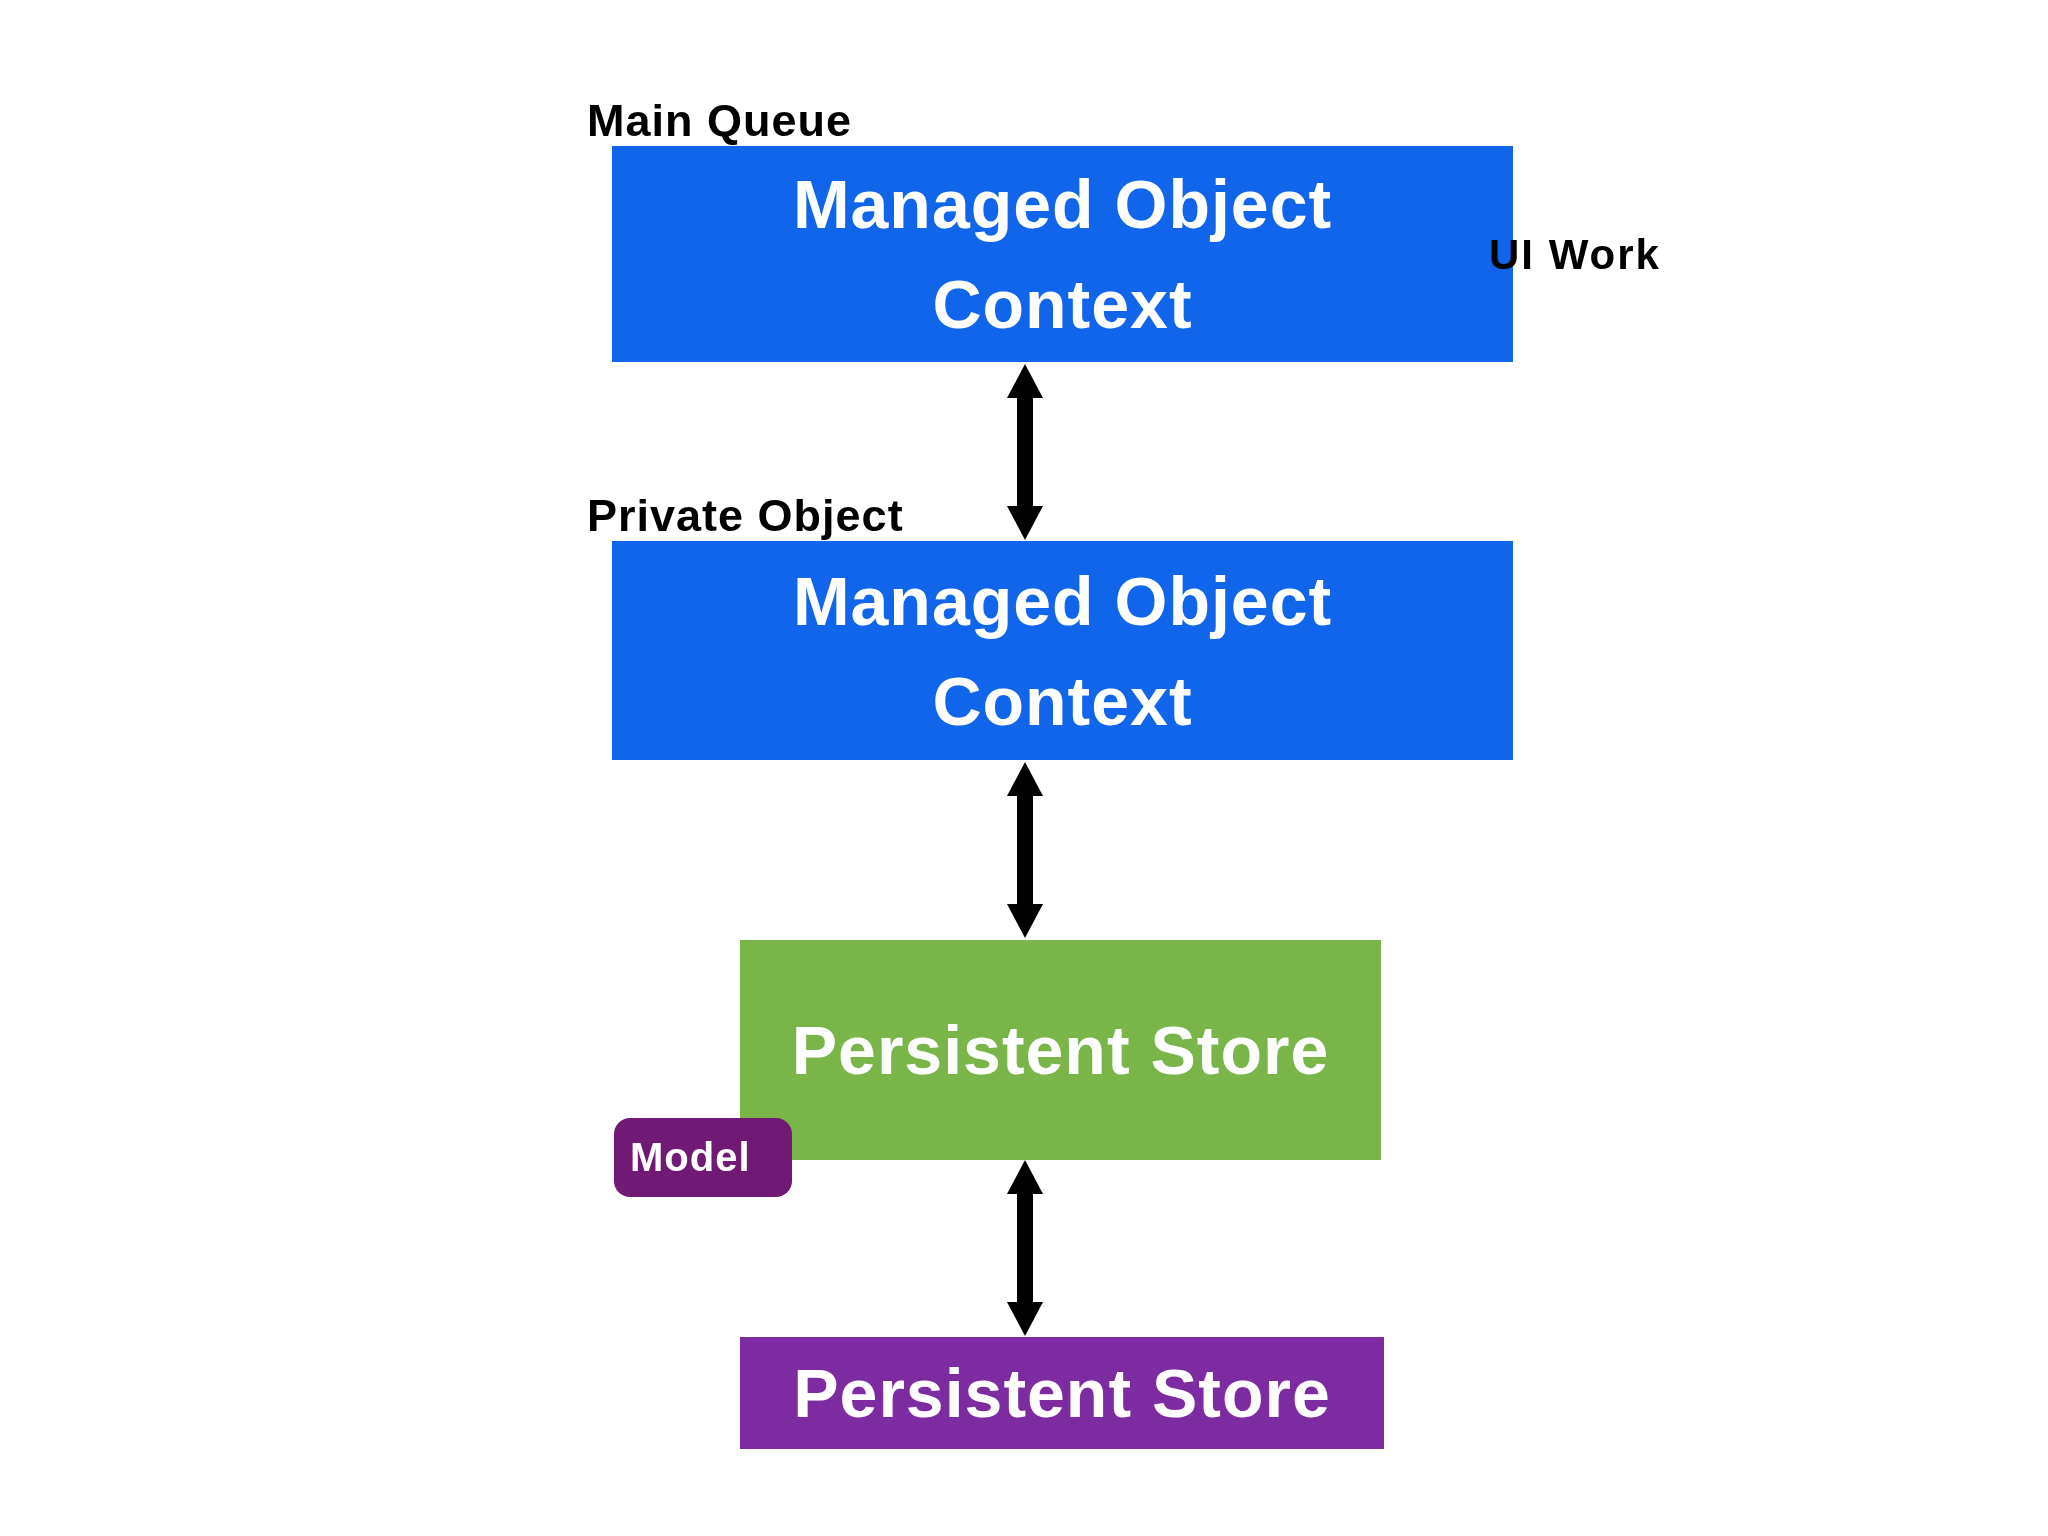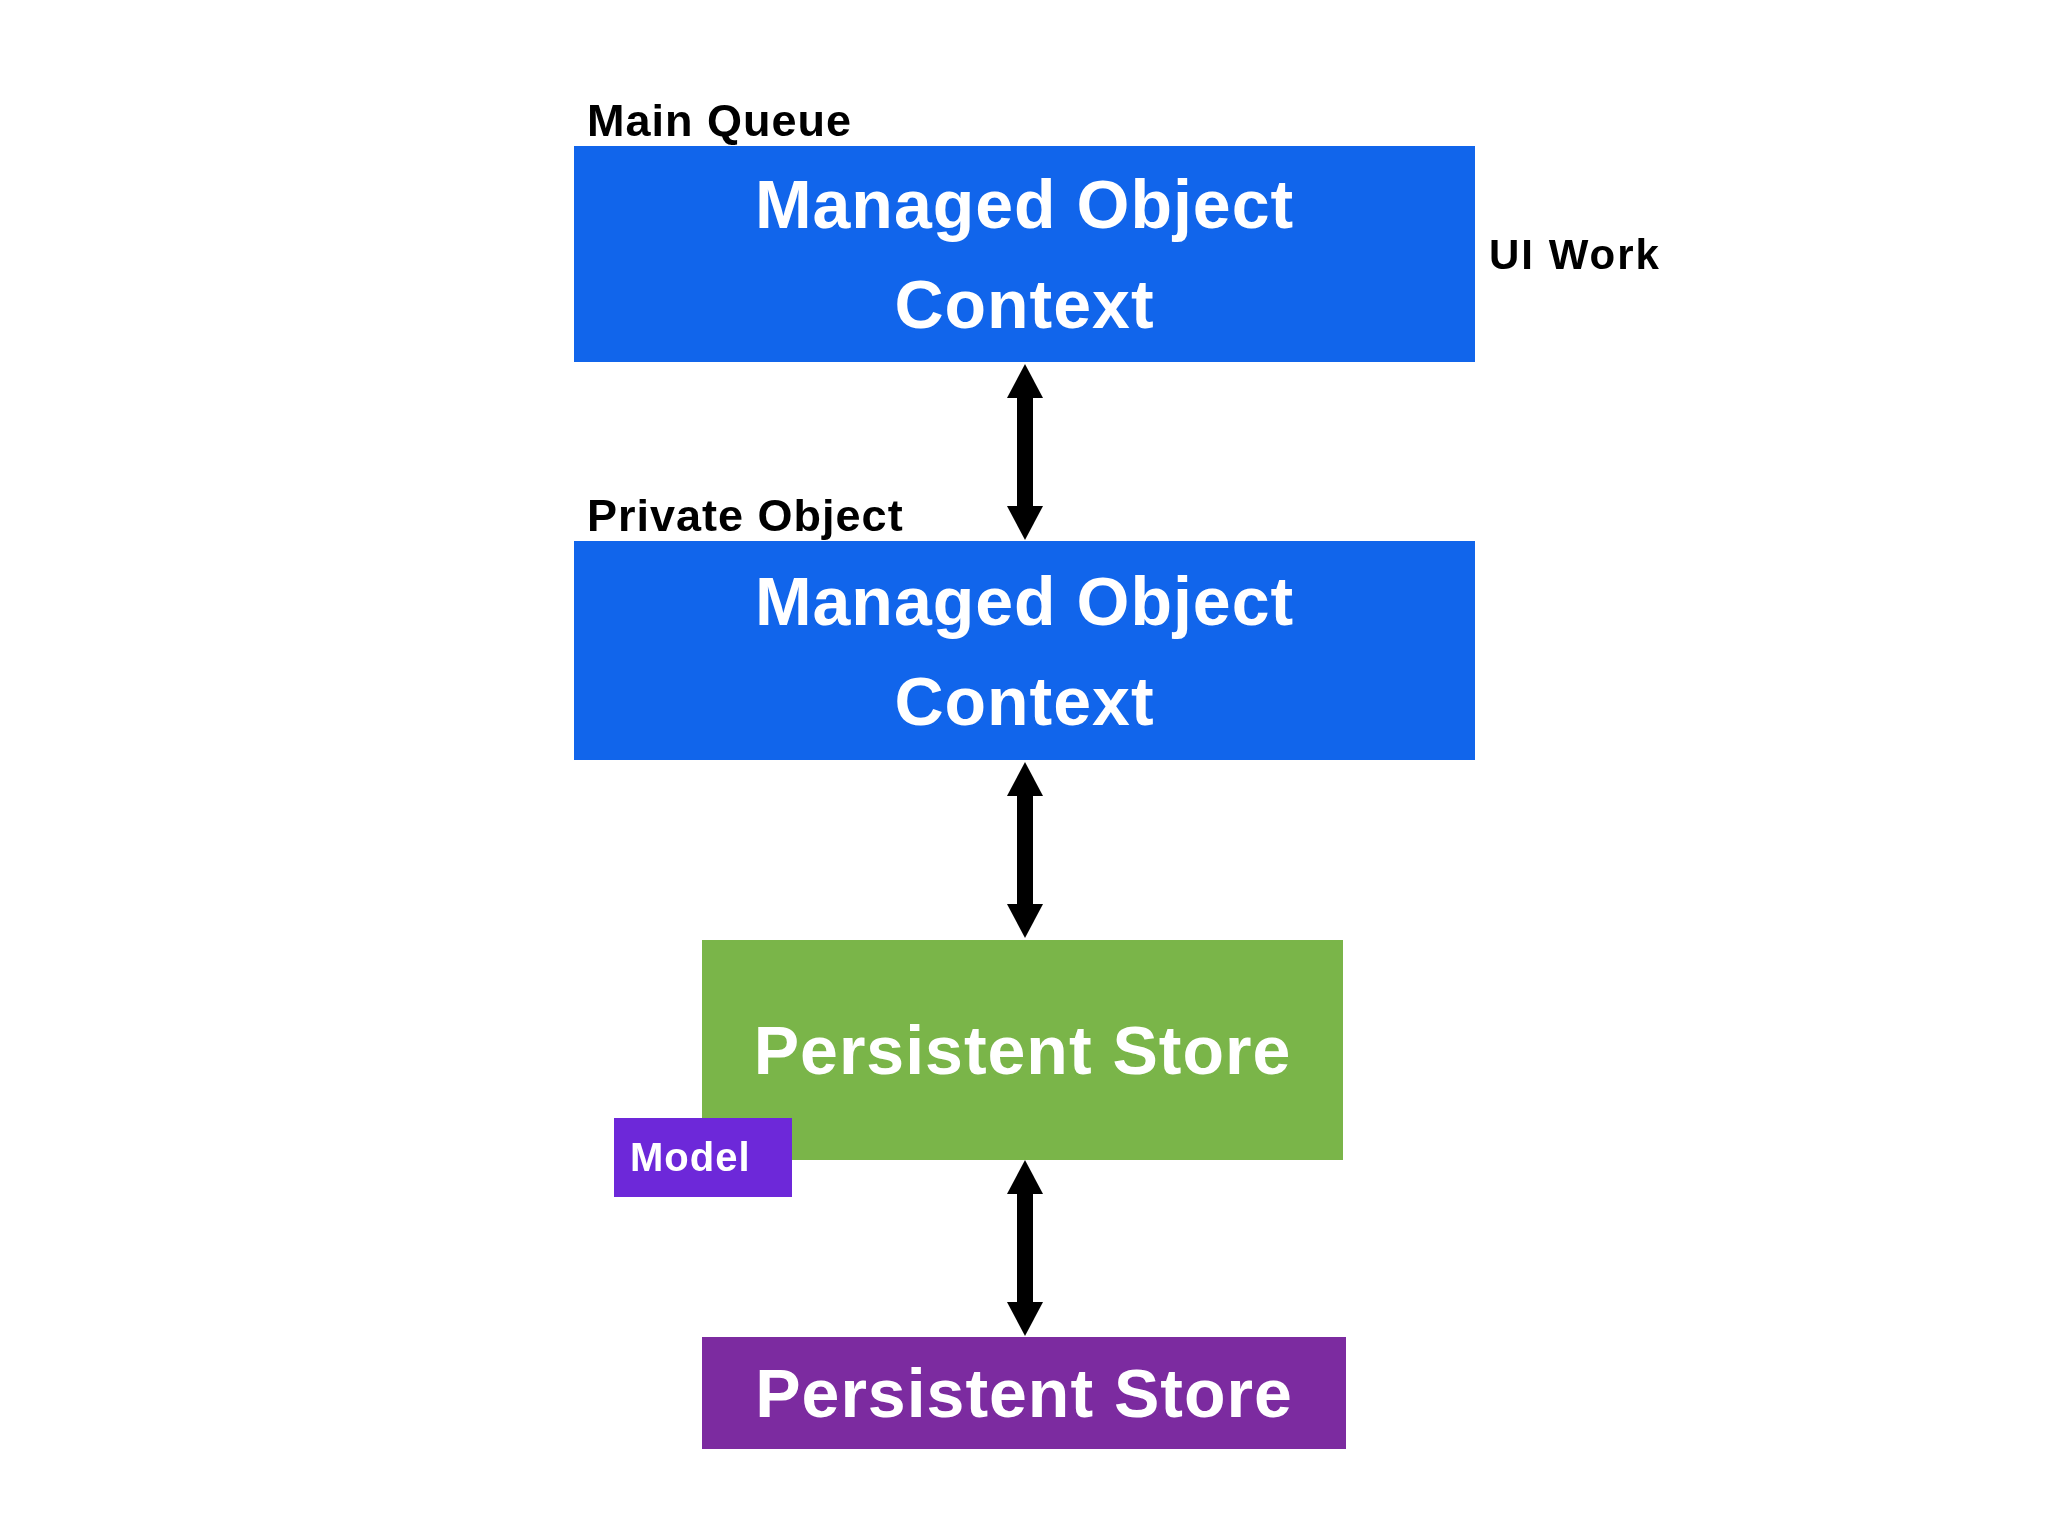--- a/index.html
+++ b/index.html
@@ -39,20 +39,21 @@
   }
   .box {
     position: absolute;
     display: flex;
     flex-direction: column;
     justify-content: center;
     align-items: center;
     color: #ffffff;
     font-weight: 700;
     text-align: center;
+    margin-left: 38px;
   }
   .box .box-line {
     font-size: 68px;
     line-height: 100px;
     letter-spacing: 1px;
     white-space: nowrap;
   }
   .box.moc-main    { left: 574px; top: 146px; width: 901px; height: 216px; }
   .box.moc-private { left: 574px; top: 541px; width: 901px; height: 219px; }
   .box.psc         { left: 702px; top: 940px; width: 641px; height: 220px; }
@@ -116,21 +117,21 @@
       <polygon points="20,0 2,34 38,34"></polygon>
       <rect x="12" y="28" width="16" height="120"></rect>
       <polygon points="20,176 2,142 38,142"></polygon>
     </svg>
   </div>
 
   <div class="box psc" style="background-color: rgb(122, 181, 73);">
     <div class="box-line">Persistent Store</div>
   </div>
 
-  <div class="model-badge" style="background-color: #6d28d9;">Model</div>
+  <div class="model-badge" style="background-color: #701a75; border-radius: 16px;">Model</div>
 
   <div class="arrow a3">
     <svg viewBox="0 0 40 176" width="40" height="176" aria-hidden="true">
       <polygon points="20,0 2,34 38,34"></polygon>
       <rect x="12" y="28" width="16" height="120"></rect>
       <polygon points="20,176 2,142 38,142"></polygon>
     </svg>
   </div>
 
   <div class="box store" style="background-color: rgb(124, 43, 160);">

